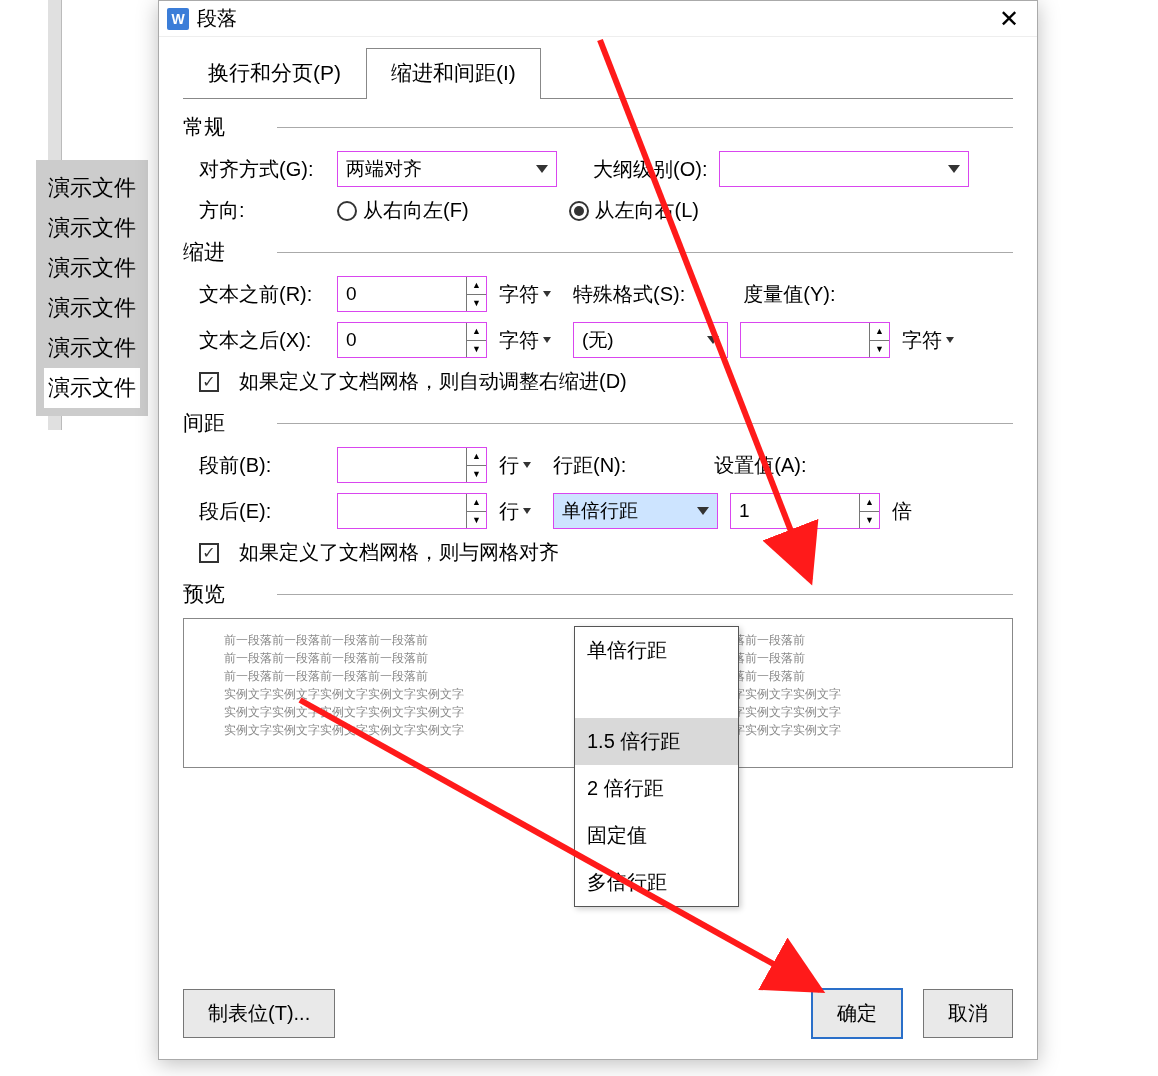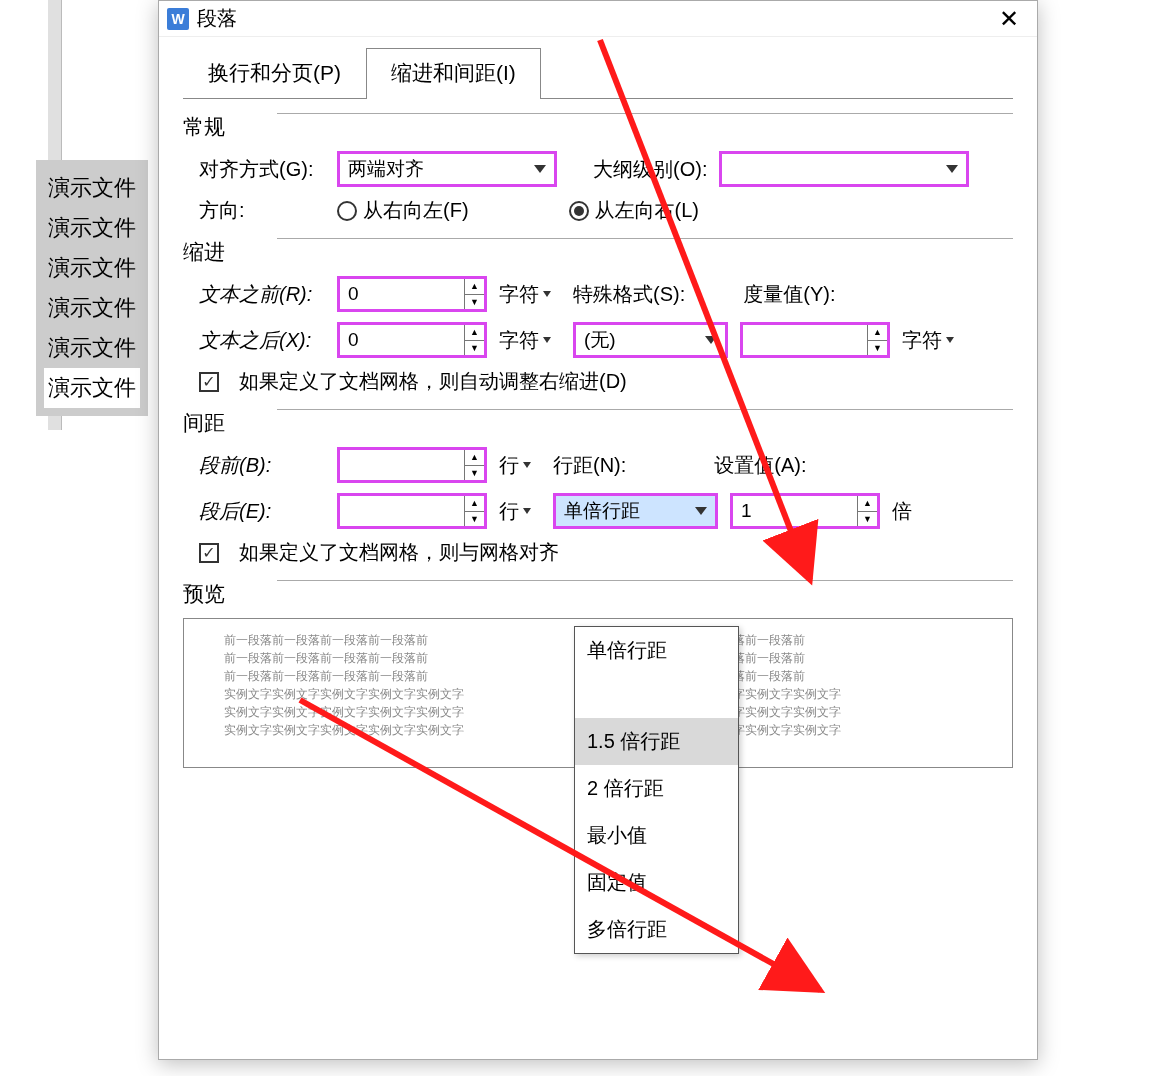--- a/index.html
+++ b/index.html
@@ -80,37 +80,37 @@
     cursor: pointer;
     position: relative;
     top: 1px;
   }
   .tab.active {
     border-color: #888;
     background: #fff;
   }
   .grp-hdr {
     display: flex;
-    align-items: flex-start;
+    align-items: center;
     font-size: 21px;
     margin: 14px 0 10px;
     gap: 42px;
   }
   .grp-hdr .line { flex: 1; height: 1px; background: #aaa; margin-left: 10px; }
   .row {
     display: flex;
     align-items: center;
     margin: 10px 0 10px 16px;
     font-size: 20px;
     gap: 12px;
   }
   .lbl { width: 126px; }
-  .lbl-w { width: 126px; font-style: italic; }
+  .lbl-w { width: 126px; }
   .combo, .spin, .text-in {
-    border: 3px solid #d946ef;
+    border: 1px solid #d946ef;
     height: 36px;
     background: #fff;
     display: flex;
     align-items: center;
     padding: 0 8px;
     font-size: 19px;
   }
   .combo { justify-content: space-between; cursor: pointer; }
   .combo.wide { width: 220px; }
   .combo.big { width: 250px; }
@@ -405,26 +405,31 @@
           <div>前一段落前一段落前一段落前一段落前</div>
           <div>前一段落前一段落前一段落前一段落前</div>
           <div>实例文字实例文字实例文字实例文字实例文字</div>
           <div>实例文字实例文字实例文字实例文字实例文字</div>
           <div>实例文字实例文字实例文字实例文字实例文字</div>
         </div>
       </div>
     </div>
   </div>
 
+  <div class="btnbar">
+    <div class="btn">制表位(T)...</div>
+    <div class="gap"></div>
+    <div class="btn primary" style="margin-right:20px">确定</div>
+    <div class="btn">取消</div>
+  </div>
 
   <div class="dropdown" id="ls-dd" style="left:415px; top:625px;">
       <div class="opt">单倍行距</div>
       <div class="opt hover">1.5 倍行距</div>
       <div class="opt">2 倍行距</div>
-      <div class="opt">最小值</div>
       <div class="opt">固定值</div>
       <div class="opt">多倍行距</div>
     </div>
 </div>
 
 <div class="arrow" style="left:560px; top:40px;">
   <svg width="300" height="580">
     <defs>
         <marker id="ah1" markerWidth="12" markerHeight="12" refX="9" refY="5" orient="auto">
       <path d="M0,0 L10,5 L0,10 Z" fill="#ff1a1a"></path>

